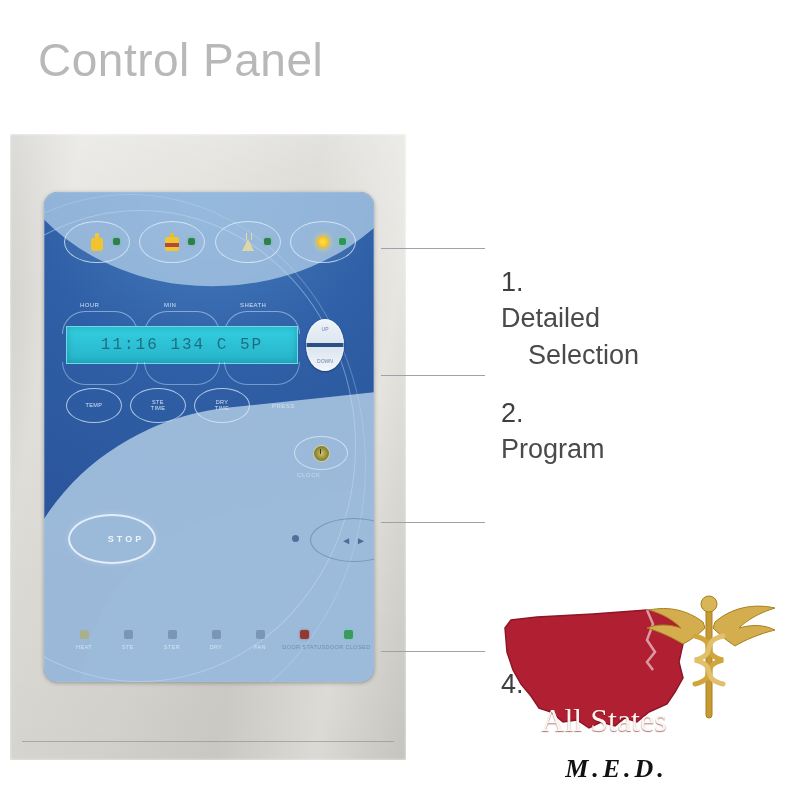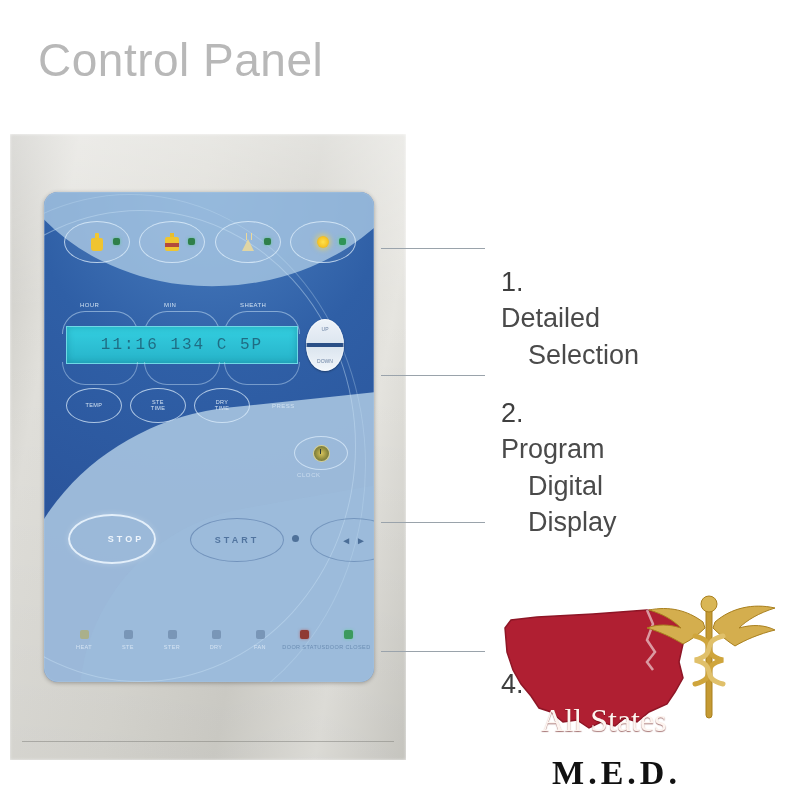--- a/index.html
+++ b/index.html
@@ -264,22 +264,22 @@
   #usa-shape{position:absolute;left:0;top:8px;width:210px;height:140px;}
   #logo-word{
     position:absolute;left:12px;top:62px;width:190px;text-align:center;
     font-family:"Liberation Serif", serif;font-size:32px;color:#fdf4ef;
     text-shadow:0 1px 1px rgba(90,0,0,.55);
     margin-top:48px;
   }
   #caduceus{position:absolute;left:132px;top:0px;width:155px;height:130px;}
   #logo-sub{
     position:absolute;left:12px;top:162px;width:215px;text-align:center;
-    font-family:"Liberation Serif", serif;font-size:34px;font-weight:bold;
-    letter-spacing:4px;color:#111;
+    font-family:"Liberation Serif", serif;font-size:26px;font-weight:bold;
+    letter-spacing:4px;color:#111;font-style:italic;
   }
 </style>
 </head>
 <body>
 
 <div id="stage">
 
   <div id="page-title">Control Panel</div>
 
   <div id="bezel">
@@ -351,23 +351,20 @@
     </div>
 
     <div id="clock-key">
       <div id="clock-face"></div>
     </div>
     <div id="clock-label">CLOCK</div>
 
     <div id="stop-key">
       <span>STOP</span>
     </div>
-    <div id="start-key">
-      <span>START</span>
-    </div>
     <div id="dot-sep"></div>
     <div id="arrow-key">
       <span class="arrow-glyph">◄ ►</span>
     </div>
 
     <div id="status-strip">
       <div class="status-item" style="left:0px;top:0;">
         <div class="status-led led-amber"></div>
         <span class="lbl">HEAT</span>
       </div>
@@ -406,21 +403,20 @@
   <div class="leader" style="left:381px;top:651px;width:104px;"></div>
 
   <div class="callout" style="left:501px;top:228px;">
     <span class="num">1.</span>
     <span>Detailed</span>
     <span class="txt-indent">Selection</span>
   </div>
   <div class="callout" style="left:501px;top:359px;">
     <span class="num">2.</span>
     <span>Program</span>
-    <span class="txt-indent">Digital Display</span>
   </div>
   <div class="callout" style="left:501px;top:630px;">
     <span class="num">4.</span>
   </div>
 
   <div id="logo">
     <svg id="usa-shape" viewBox="0 0 210 140">
       <path d="M8,28 L14,20 L40,17 L96,14 L150,10 L178,14 L185,22 L186,44 L182,62
                L186,78 L178,92 L170,104 L152,112 L140,122 L128,118 L118,126 L104,122
                L92,128 L80,120 L66,122 L54,112 L42,108 L34,96 L24,84 L16,70 L10,52 Z" fill="#b01f32"></path>

